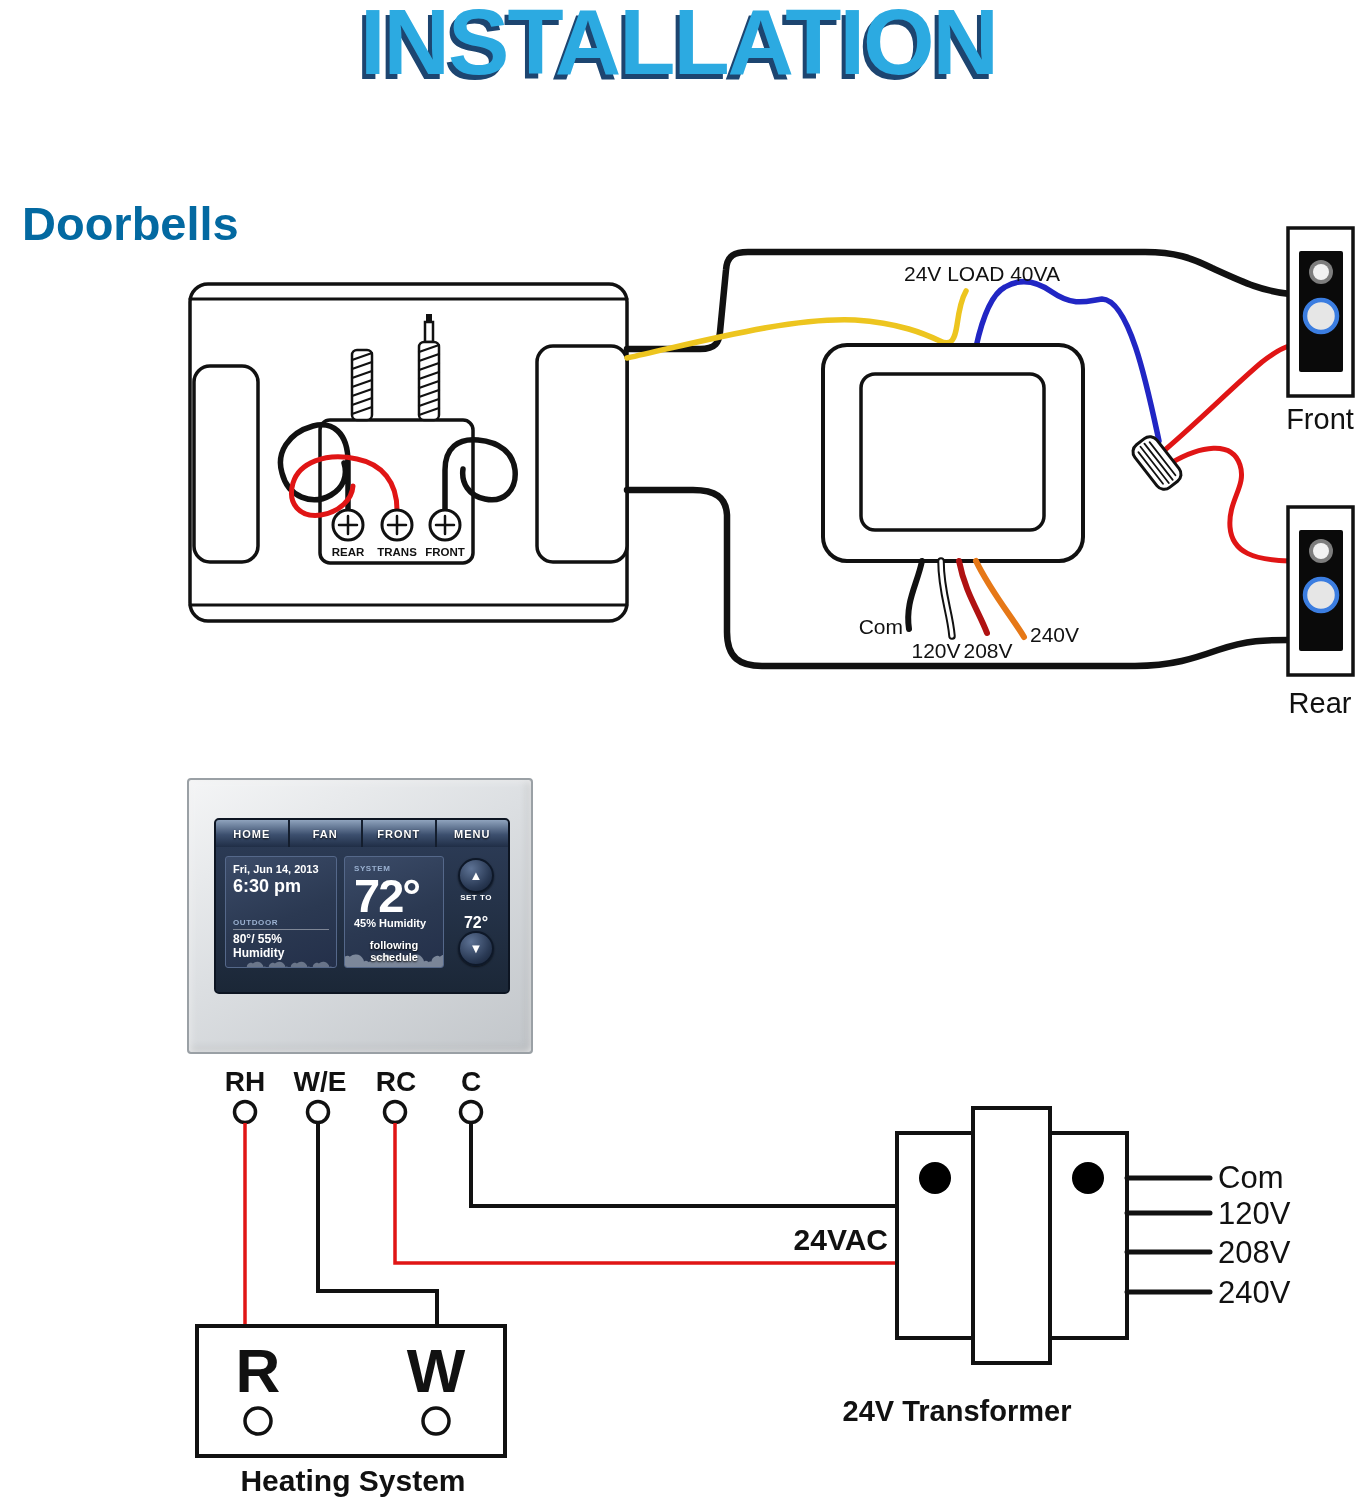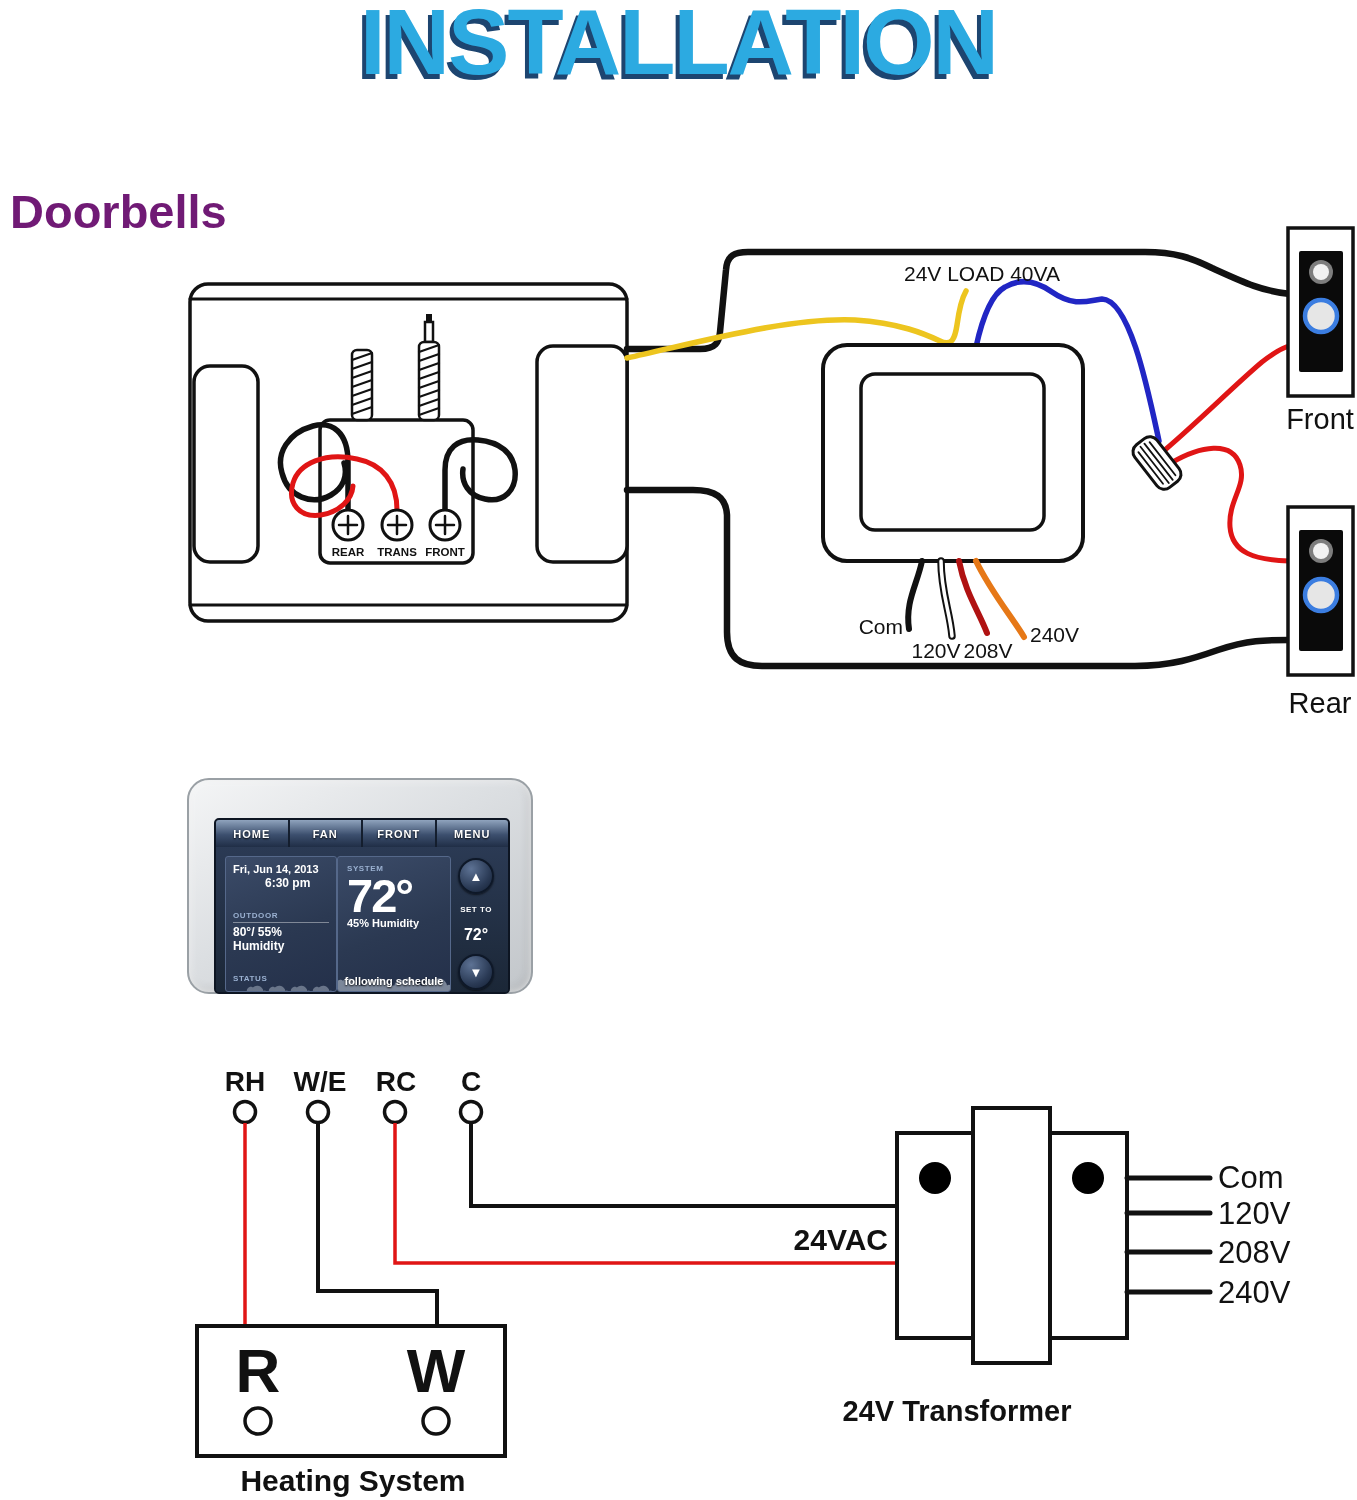--- a/index.html
+++ b/index.html
@@ -4,54 +4,54 @@
 <style>
   html,body{margin:0;padding:0;background:#fff;}
   body{font-family:"Liberation Sans",sans-serif;}
   .canvas{position:relative;width:1357px;height:1500px;background:#fff;overflow:hidden;}
   .page-title{
     position:absolute;left:0;top:-10px;width:100%;text-align:center;
     font-size:92px;font-weight:800;letter-spacing:-2px;color:#2caae1;
     text-shadow:-4px 5px 0 #1d4570;margin:0;
   }
   .section-heading{
-    position:absolute;left:6px;font-size:47px;font-weight:700;color:#701a75;margin:4px;
+    position:absolute;left:6px;font-size:47px;font-weight:700;color:#0369a1;margin:16px;
   }
   .h-doorbells{top:180px;}
   .h-thermostats{top:679px;}
   svg text{font-family:"Liberation Sans",sans-serif;fill:#111;}
   .diagram-svg{position:absolute;left:0;top:0;}
 
   
   .thermostat{
-    position:absolute;left:187px;top:778px;width:346px;height:216px;
+    position:absolute;left:187px;top:778px;width:346px;height:276px;
     background:linear-gradient(150deg,#f4f5f6 0%,#dcdfe2 45%,#c2c6ca 100%);
-    border:2px solid #9aa0a5;border-radius:22px;box-sizing:border-box;
+    border:2px solid #9aa0a5;border-radius:4px;box-sizing:border-box;
     box-shadow:inset 0 0 8px rgba(255,255,255,.8), inset -3px -3px 8px rgba(0,0,0,.15);
   }
   .screen{
     position:absolute;left:25px;top:38px;width:296px;height:176px;
     background:#1c2738;border:2px solid #0d1522;border-radius:5px;box-sizing:border-box;
     overflow:hidden;
   }
   .tabbar{height:27px;display:flex;background:linear-gradient(#95a8c2 0%,#42557500 0),linear-gradient(#8fa3bd 0%,#3c4f6e 55%,#202e46 100%);}
   .tab{flex:1;display:flex;align-items:center;justify-content:center;color:#fff;
     font-weight:700;font-size:11px;letter-spacing:1px;border-right:2px solid #141e2e;
     text-shadow:0 1px 2px #000;}
   .tab:last-child{border-right:none;}
   .screen-body{position:absolute;left:0;right:0;top:27px;bottom:0;
-    background:linear-gradient(#2b3a54,#1b2737);display:flex;
-    padding:9px 7px 0 9px;box-sizing:border-box;}
+    background:linear-gradient(#2b3a54,#1b2737);display:flex;gap:7px;
+    padding:9px 7px 24px 9px;box-sizing:border-box;}
   .panel{border:1px solid #55688a;border-radius:3px;
     background:linear-gradient(160deg,#3b4b68 0%,#2b3952 55%,#24304a 100%);
     color:#fff;position:relative;overflow:hidden;box-sizing:border-box;}
   .left-panel{width:112px;padding:6px 7px;}
   .center-panel{flex:1;padding:5px 9px;}
   .date-line{font-size:11px;font-weight:700;}
-  .time-line{font-size:12px;font-weight:700;margin-top:1px;margin-left:32px;}
+  .time-line{font-size:18px;font-weight:700;margin-top:1px;}
   .sublabel{font-size:8px;color:#9ab0d0;letter-spacing:.6px;margin-top:21px;font-weight:700;}
   .rule{border-bottom:1px solid rgba(255,255,255,.4);margin:2px 0 2px;}
   .outdoor-val{font-size:12px;font-weight:700;margin-top:1px;}
   .status-val{font-size:13px;font-weight:700;margin-top:18px;}
   .indoor-temp{font-size:47px;font-weight:700;line-height:.95;letter-spacing:-2px;margin-top:1px;}
   .indoor-hum{font-size:11px;font-weight:700;margin-top:-2px;}
   .clouds{position:absolute;left:-18px;right:-10px;bottom:-8px;font-size:46px;line-height:40px;
     color:#cfd9e6;opacity:.5;letter-spacing:-16px;pointer-events:none;white-space:nowrap;}
   .clouds-small{position:absolute;left:10px;right:-10px;bottom:-10px;font-size:34px;line-height:30px;
     color:#cfd9e6;opacity:.4;letter-spacing:-12px;pointer-events:none;white-space:nowrap;}

